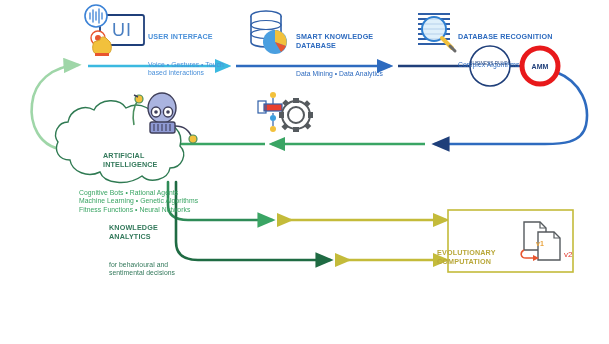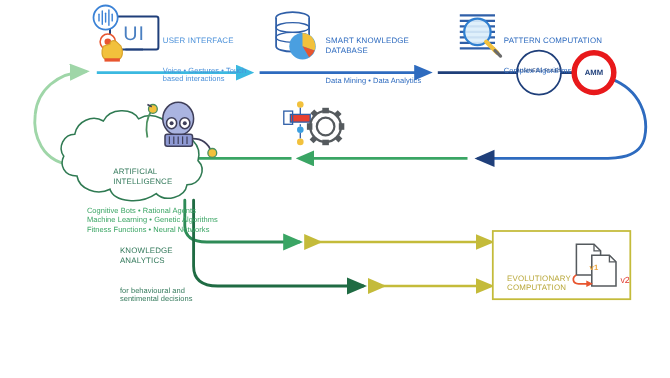--- a/index.html
+++ b/index.html
@@ -27,41 +27,41 @@
     height: 344px;
   }
   .lbl {
     position: absolute;
     line-height: 1.25;
     white-space: pre-line;
   }
   .lbl-title {
     font-size: 7.2px;
     letter-spacing: 0.15px;
-    font-weight: 400;
+    font-weight: 700;
   }
   .lbl-sub {
     font-size: 6.8px;
     letter-spacing: 0.05px;
   }
   .c-blue   { color: #4a90d9; }
   .c-dkblue { color: #2e6bbf; }
   .c-green  { color: #3aa564; }
   .c-dkgreen{ color: #33795b; margin-left: 24px; }
   .c-olive  { color: #b9a83a; }
   .c-navy   { color: #1f3f7a; }
 
   
   #lbl-ui        { left: 148px; top: 12px; }
   #lbl-skdb      { left: 296px; top: 12px; }
   #lbl-pattern   { left: 458px; top: 12px; }
   #lbl-rpa       { left: 311px; top: 107px; }
   #lbl-ai        { left: 79px;  top: 131px; }
   #lbl-aa        { left: 85px;  top: 203px; }
-  #lbl-ec        { left: 461px; top: 228px; }
+  #lbl-ec        { left: 437px; top: 228px; }
 
   .ttl { display:block; }
   .sub { display:block; }
 
   
   .circ-txt {
     position: absolute;
     text-align: center;
     font-size: 4.6px;
     letter-spacing: 0.1px;
@@ -255,21 +255,21 @@
 based interactions</span>
   </div>
 
   <div class="lbl" id="lbl-skdb">
     <span class="ttl lbl-title c-dkblue">SMART KNOWLEDGE
 DATABASE</span>
     <span class="sub lbl-sub c-dkblue">Data Mining • Data Analytics</span>
   </div>
 
   <div class="lbl" id="lbl-pattern">
-    <span class="ttl lbl-title c-dkblue">PATTERN COMPUTATION</span>
+    <span class="ttl lbl-title c-dkblue">DATABASE RECOGNITION</span>
     <span class="sub lbl-sub c-dkblue">Complex Algorithms</span>
   </div>
 
 
   <div class="lbl" id="lbl-ai">
     <span class="ttl lbl-title c-dkgreen">ARTIFICIAL
 INTELLIGENCE</span>
     <span class="sub lbl-sub c-green">Cognitive Bots • Rational Agents
 Machine Learning • Genetic Algorithms
 Fitness Functions • Neural Networks</span>

